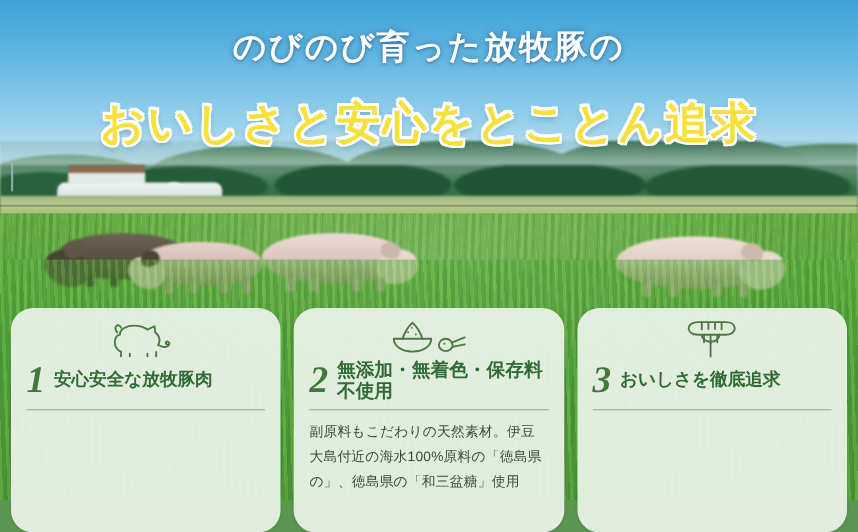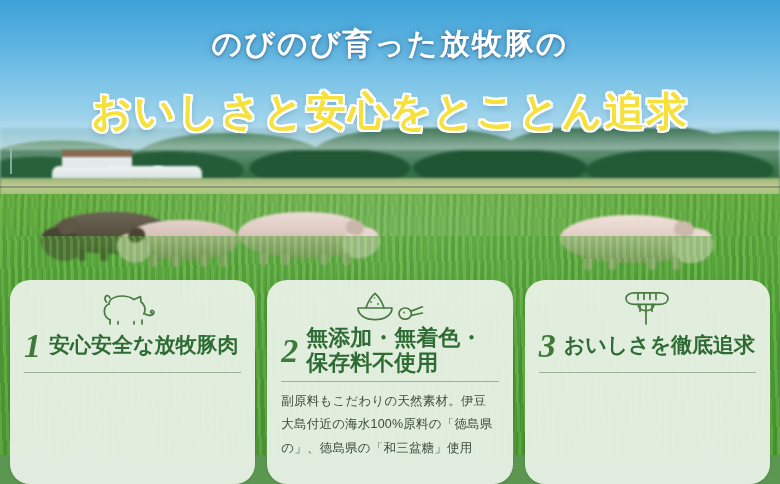--- a/index.html
+++ b/index.html
@@ -144,24 +144,24 @@
     box-shadow:0 1px 3px rgba(0,0,0,.10);
   }
   .card-icon { height:36px; display:flex; align-items:center; justify-content:center; }
   .card-icon svg { display:block; }
   .card-head { display:flex; align-items:center; gap:8px; min-height:44px; padding-bottom:4px; }
   .card-num {
     font-family:"Liberation Serif", serif; font-style:italic; font-weight:700;
     font-size:34px; color:#3f7a3a; line-height:1; flex:0 0 auto;
   }
   .card-title {
-    font-family:"Liberation Serif", serif; font-weight:700; font-size:21px; color:#2f6b34;
+    font-family:"Liberation Serif", serif; font-weight:700; font-size:16px; color:#2f6b34;
     line-height:1.12; letter-spacing:0px;
   }
-  .card-title.two-line { font-size:22px; }
+  .card-title.two-line { font-size:17px; }
   .divider { height:1px; background:#9ab293; margin:2px 0 8px; }
   .card-body {
     font-family:"Liberation Sans", sans-serif; font-size:12.5px; color:#3a4a3c;
     line-height:1.85; letter-spacing:.2px;
   }
 </style>
 </head>
 <body>
 
 <div class="banner">

